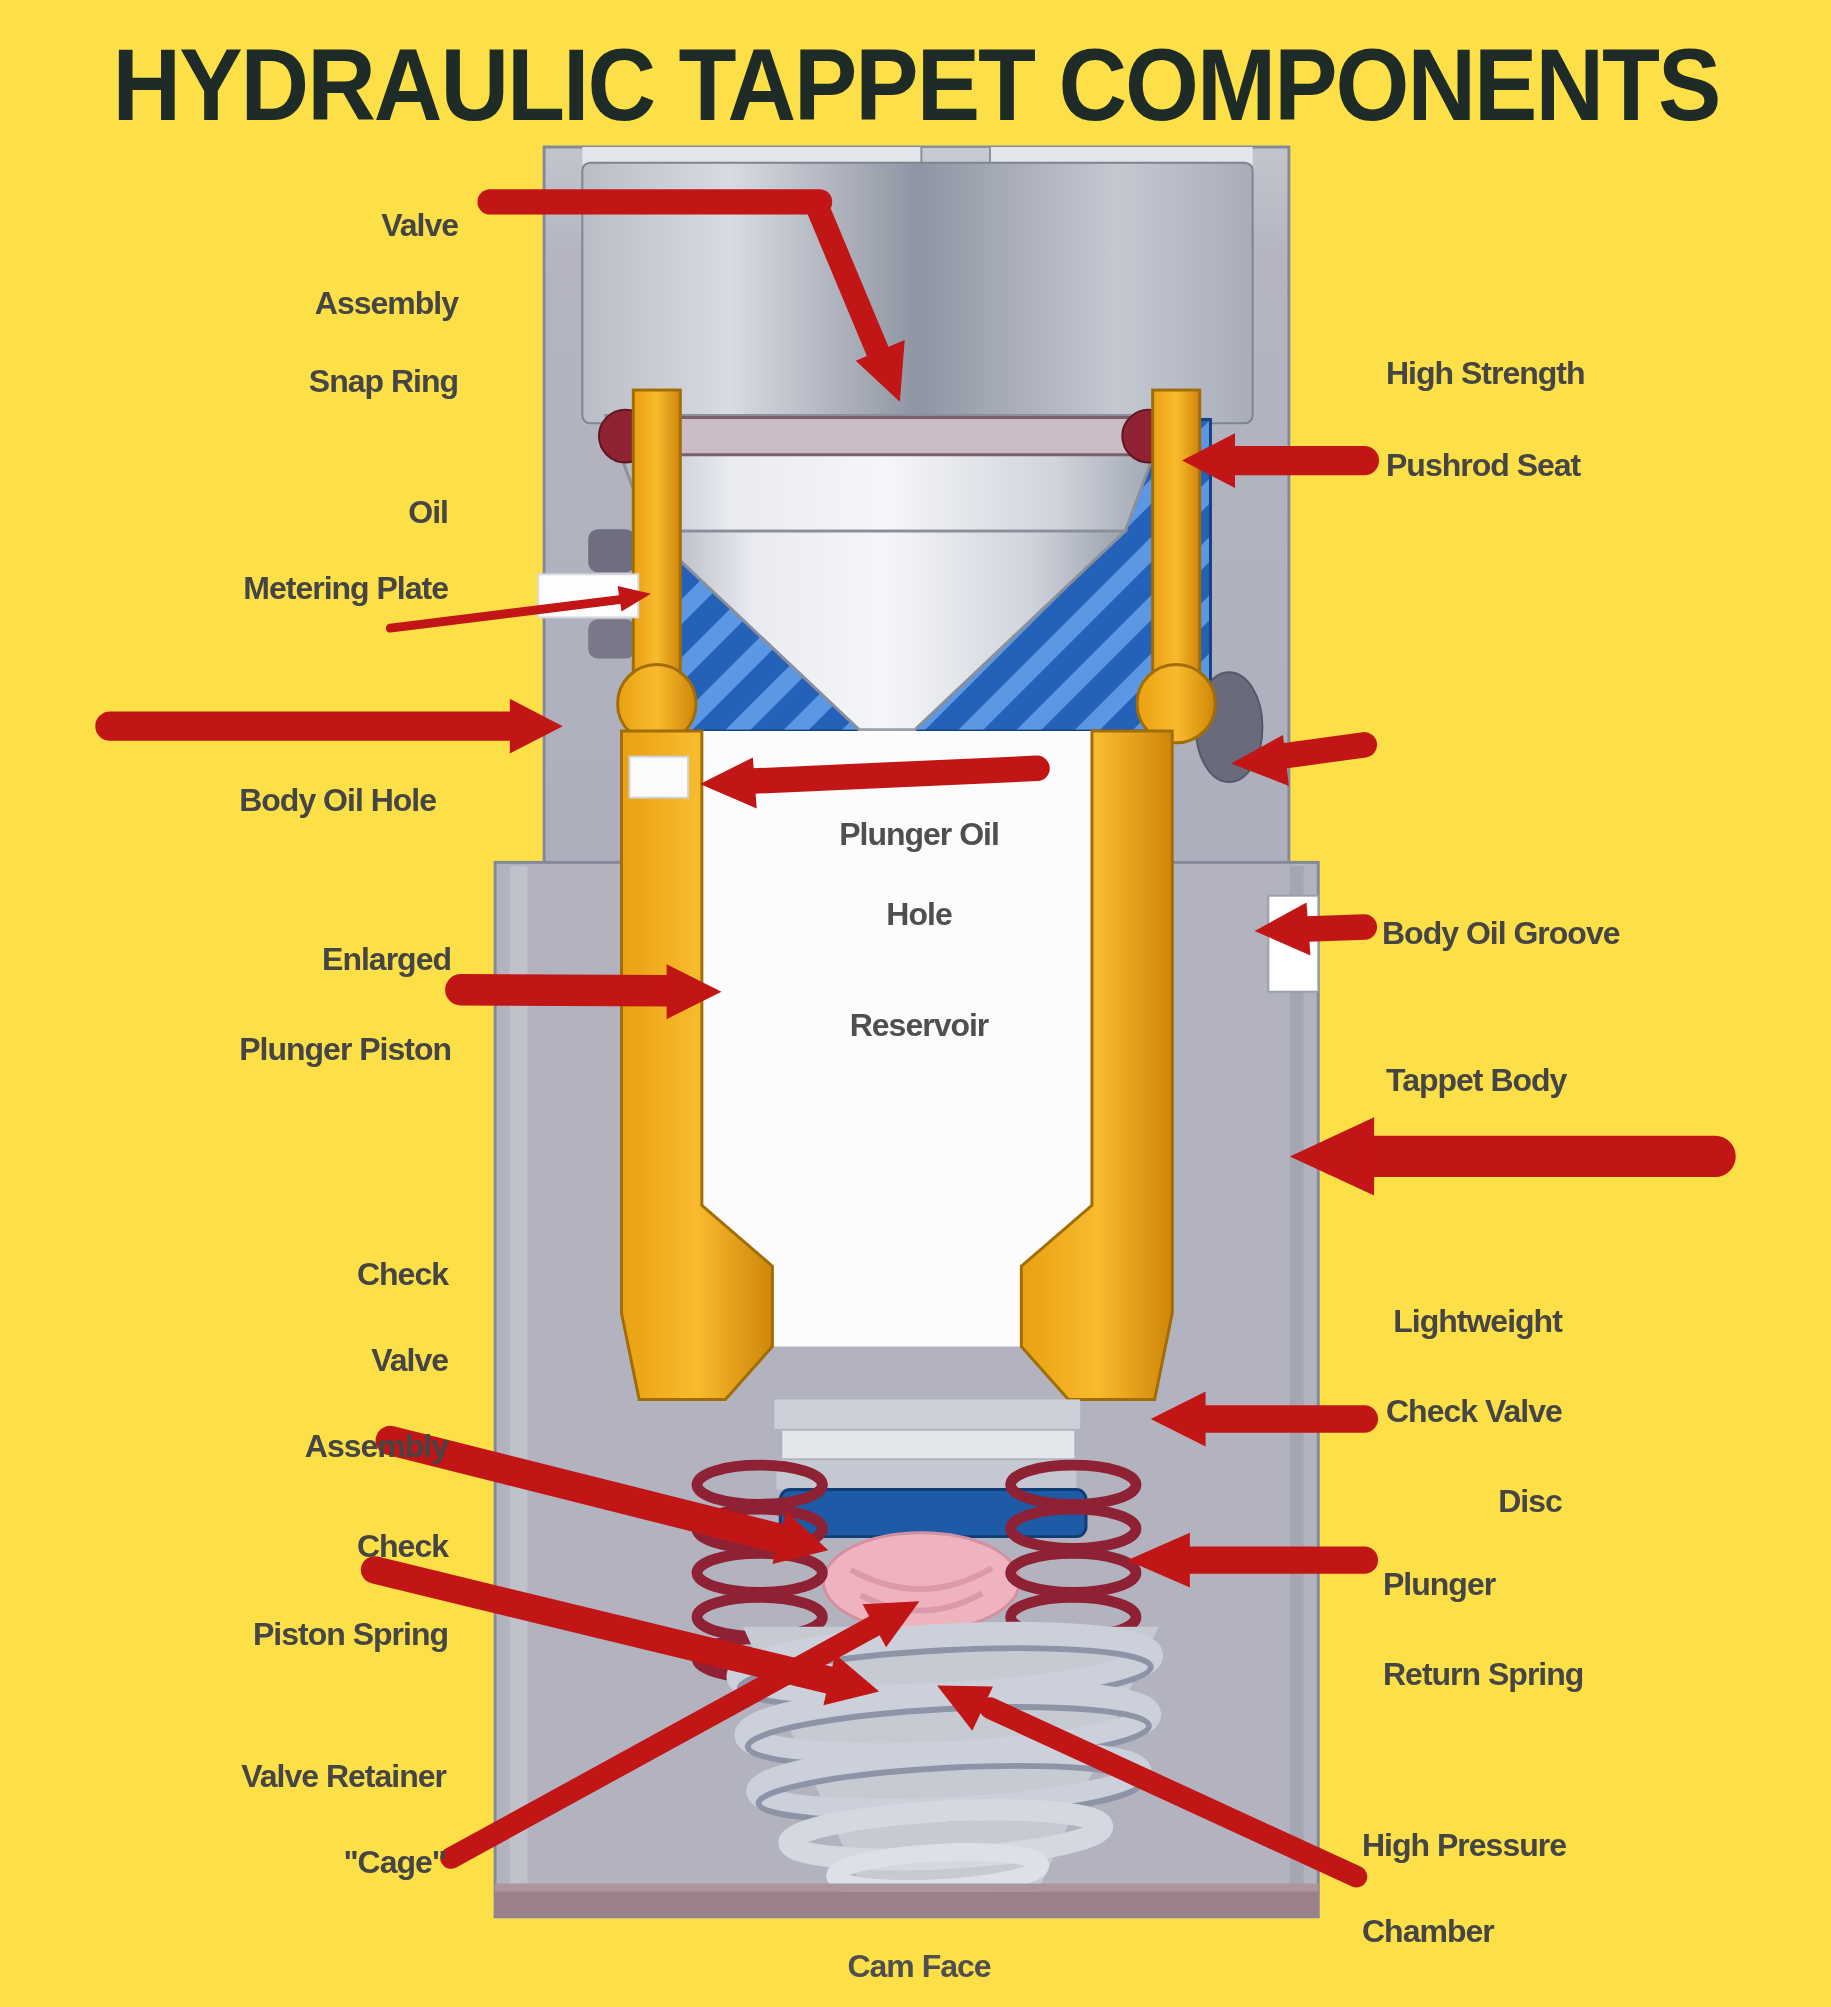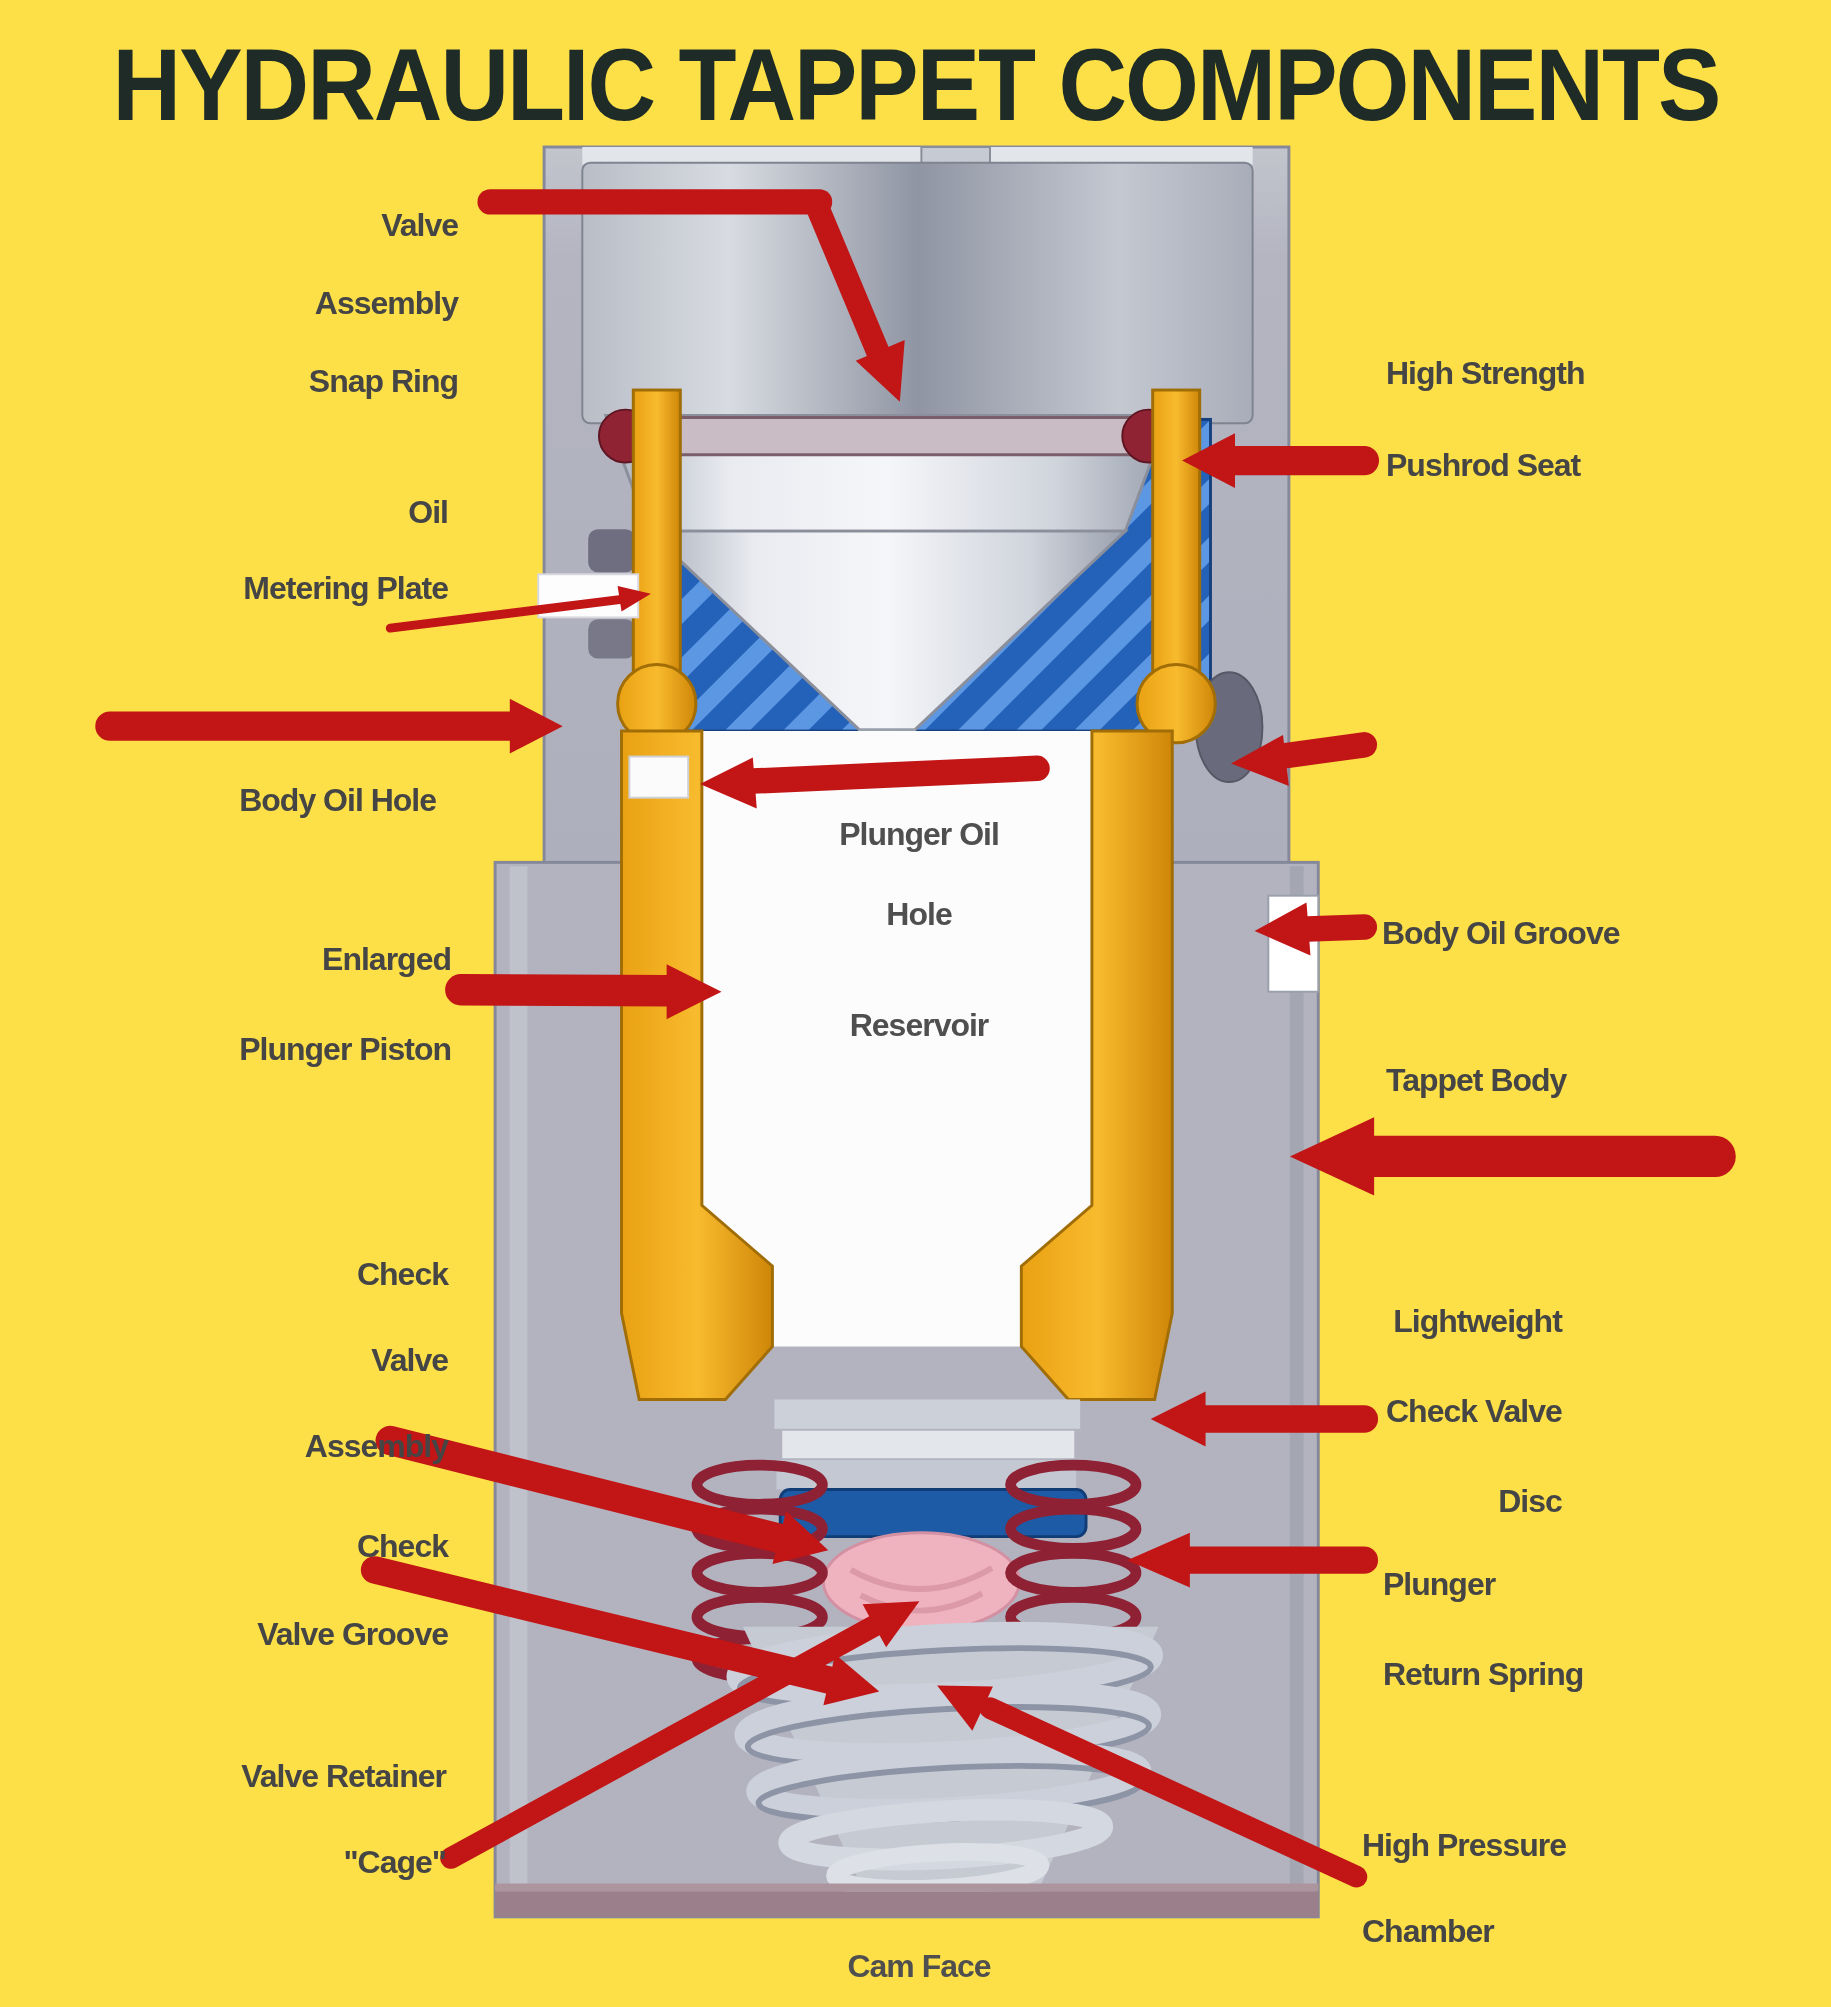--- a/index.html
+++ b/index.html
@@ -220,21 +220,21 @@
     <div>Enlarged</div>
     <div>Plunger Piston</div>
   </div>
   <div class="lbl left" style="top:1231px;right:1384px;">
     <div>Check</div>
     <div>Valve</div>
     <div>Assembly</div>
   </div>
   <div class="lbl left" style="top:1502px;right:1384px;line-height:88px;">
     <div>Check</div>
-    <div>Valve Groove</div>
+    <div>Piston Spring</div>
   </div>
   <div class="lbl left" style="top:1733px;right:1386px;">
     <div>Valve Retainer</div>
     <div>"Cage"</div>
   </div>
 
   <div class="lbl center" style="top:794px;left:625px;width:588px;line-height:80px;">
     <div>Plunger Oil</div>
     <div>Hole</div>
   </div>

